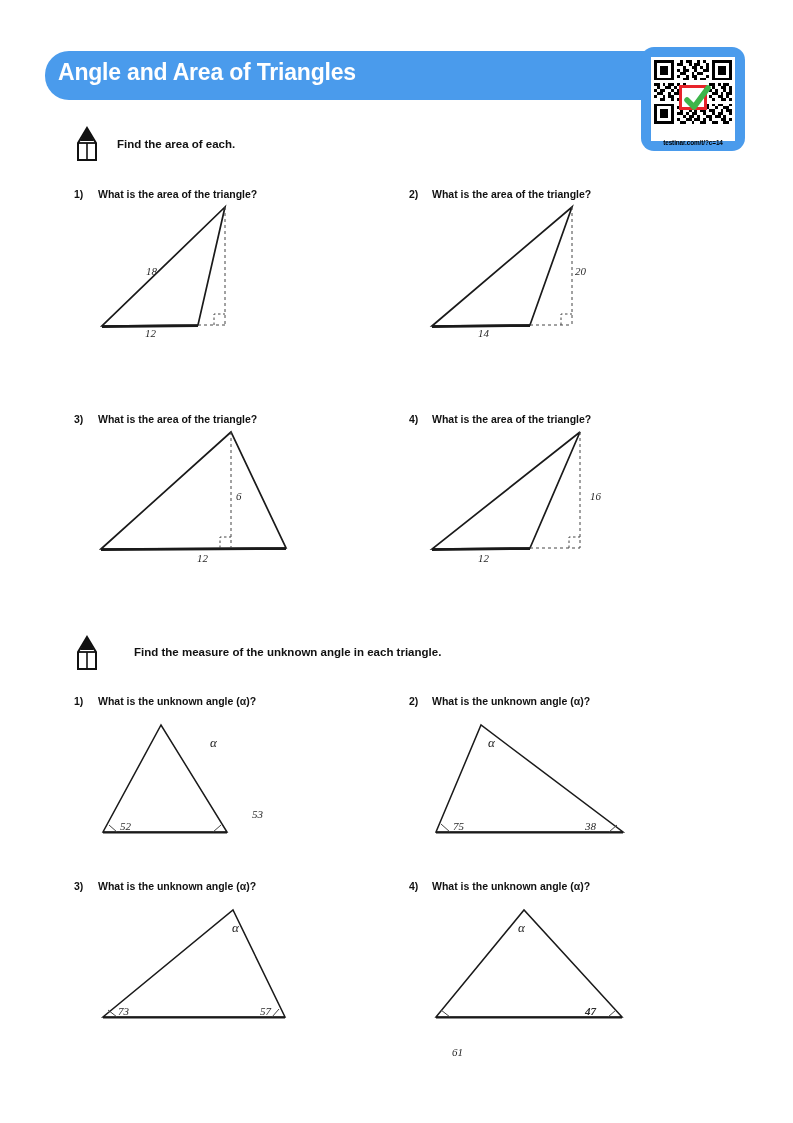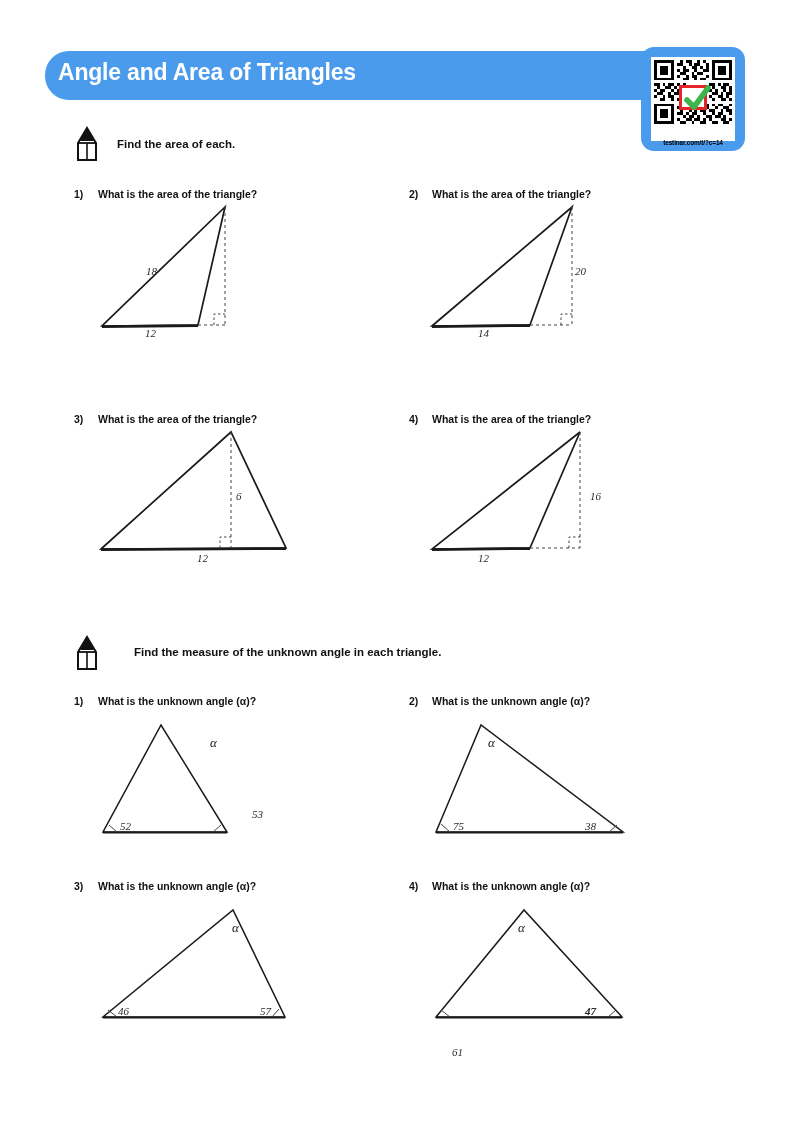--- a/index.html
+++ b/index.html
@@ -390,21 +390,21 @@
   <div class="problem-text" style="left:98px; top:880px;">What is the unknown angle (α)?</div>
   <div class="figure" style="left:95px; top:897px;">
     <svg width="200" height="125" viewBox="0 0 200 125">
       <polygon points="8,120 190,120 138,13" fill="none" stroke="#1a1a1a" stroke-width="1.5"></polygon>
       <line x1="8" y1="120.5" x2="190" y2="120.5" stroke="#1a1a1a" stroke-width="2.2"></line>
       <path d="M22,120 L13,113" stroke="#444" stroke-width="1"></path>
       <path d="M177,120 L184,112" stroke="#444" stroke-width="1"></path>
     </svg>
   </div>
   <div class="alpha-label" style="left:232px; top:920px;">α</div>
-  <div class="fig-label" style="left:118px; top:1005px;">46</div>
+  <div class="fig-label" style="left:118px; top:1005px;">73</div>
   <div class="fig-label" style="left:252px; top:1005px;margin-left:8px;">57</div>
 </div>
 
 <div class="problem">
   <div class="problem-num" style="left:409px; top:880px;">4)</div>
   <div class="problem-text" style="left:432px; top:880px;">What is the unknown angle (α)?</div>
   <div class="figure" style="left:428px; top:897px;">
     <svg width="200" height="125" viewBox="0 0 200 125">
       <polygon points="8,120 194,120 96,13" fill="none" stroke="#1a1a1a" stroke-width="1.5"></polygon>
       <line x1="8" y1="120.5" x2="194" y2="120.5" stroke="#1a1a1a" stroke-width="2.2"></line>

